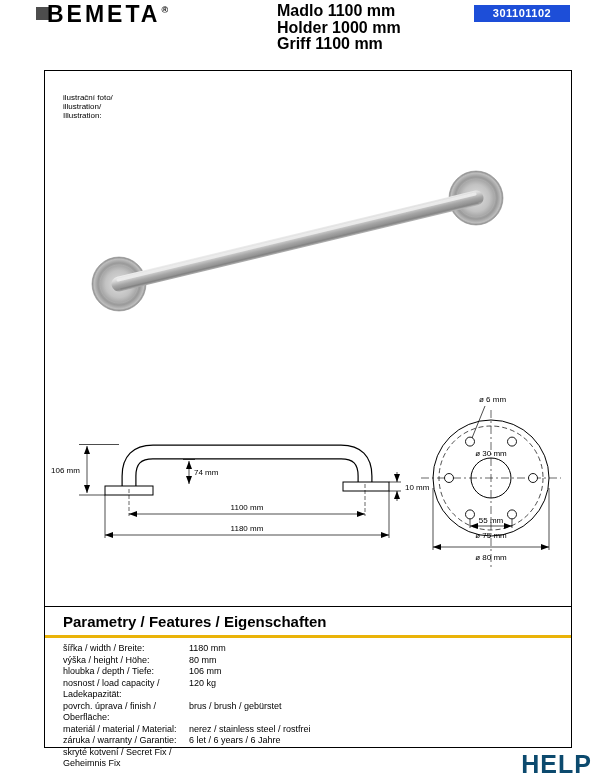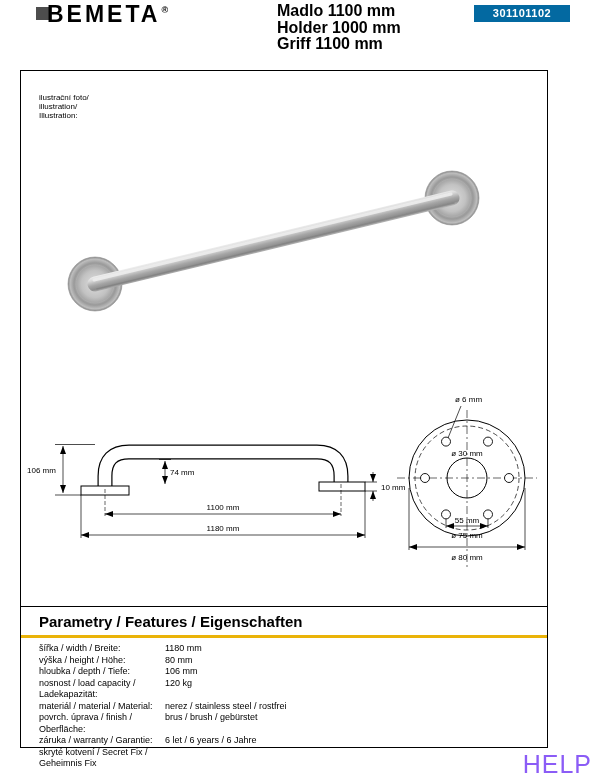--- a/index.html
+++ b/index.html
@@ -9,38 +9,38 @@
     font-family:"Liberation Sans", sans-serif; overflow:hidden;
   }
   
   .brand-square { position:absolute; left:36px; top:7px; width:13px; height:13px; background:#4d4d4d; }
   .brand { position:absolute; left:47px; top:1px; font-size:23px; font-weight:bold; letter-spacing:3px; }
   .reg { font-size:9px; vertical-align:super; letter-spacing:0; margin-left:1px; }
   .product-names { position:absolute; left:277px; top:3px; }
   .pname { font-size:16px; font-weight:bold; line-height:16.5px; white-space:nowrap; }
   .code-badge {
     position:absolute; left:474px; top:5px; width:96px; height:17px;
-    background:#0369a1; color:#fff; font-size:11px; font-weight:bold;
+    background:#1d4ed8; color:#fff; font-size:11px; font-weight:bold;
     text-align:center; line-height:17px; letter-spacing:.5px;
   }
   
-  .main-box { position:absolute; left:20px; top:70px; width:528px; height:678px; border:1px solid #000; }
+  .main-box { position:absolute; left:44px; top:70px; width:528px; height:678px; border:1px solid #000; }
   .caption { position:absolute; left:18px; top:22px; font-size:8px; line-height:9px; }
   .photo   { position:absolute; left:4px;  top:65px;  width:520px; height:215px; }
   .drawing { position:absolute; left:4px;  top:305px; width:520px; height:230px; }
   svg text { font-family:"Liberation Sans", sans-serif; font-size:8px; fill:#000; stroke:none; }
   
   .params { position:absolute; left:0; top:535px; width:100%; border-top:1px solid #000; }
   .params-title { font-weight:bold; font-size:15px; padding:6px 18px 5px; border-bottom:3px solid #eab308; }
   .params-table { padding:5px 18px 0; }
   .prow { display:flex; font-size:9px; line-height:11.5px; }
   .plabel { flex:0 0 126px; }
   .pvalue { flex:1; }
   
-  .help { position:absolute; right:8px; bottom:1px; font-size:25px; font-weight:normal; letter-spacing:1px; color:#8b5cf6; }
+  .help { position:absolute; right:8px; bottom:1px; font-size:25px; font-weight:bold; letter-spacing:1px; color:#0c4a6e; }
 </style>
 </head>
 <body>
 
 <div>
 
   <div class="brand-square"></div>
   <div class="brand"><span>BEMETA</span><span class="reg">®</span></div>
   <div class="product-names">
     <div class="pname">Madlo 1100 mm</div>
@@ -180,26 +180,26 @@
         </div>
         <div class="prow">
           <span class="plabel">hloubka / depth / Tiefe:</span>
           <span class="pvalue">106 mm</span>
         </div>
         <div class="prow">
           <span class="plabel">nosnost / load capacity / Ladekapazität:</span>
           <span class="pvalue">120 kg</span>
         </div>
         <div class="prow">
+          <span class="plabel">povrch. úprava / finish / Oberfläche:</span>
+          <span class="pvalue">brus / brush / gebürstet</span>
+        </div>
+        <div class="prow">
           <span class="plabel">materiál / material / Material:</span>
           <span class="pvalue">nerez / stainless steel / rostfrei</span>
-        </div>
-        <div class="prow">
-          <span class="plabel">povrch. úprava / finish / Oberfläche:</span>
-          <span class="pvalue">brus / brush / gebürstet</span>
         </div>
         <div class="prow">
           <span class="plabel">záruka / warranty / Garantie:</span>
           <span class="pvalue">6 let / 6 years / 6 Jahre</span>
         </div>
         <div class="prow">
           <span class="plabel">skryté kotvení / Secret Fix / Geheimnis Fix</span>
           <span class="pvalue"></span>
         </div>
       </div>

